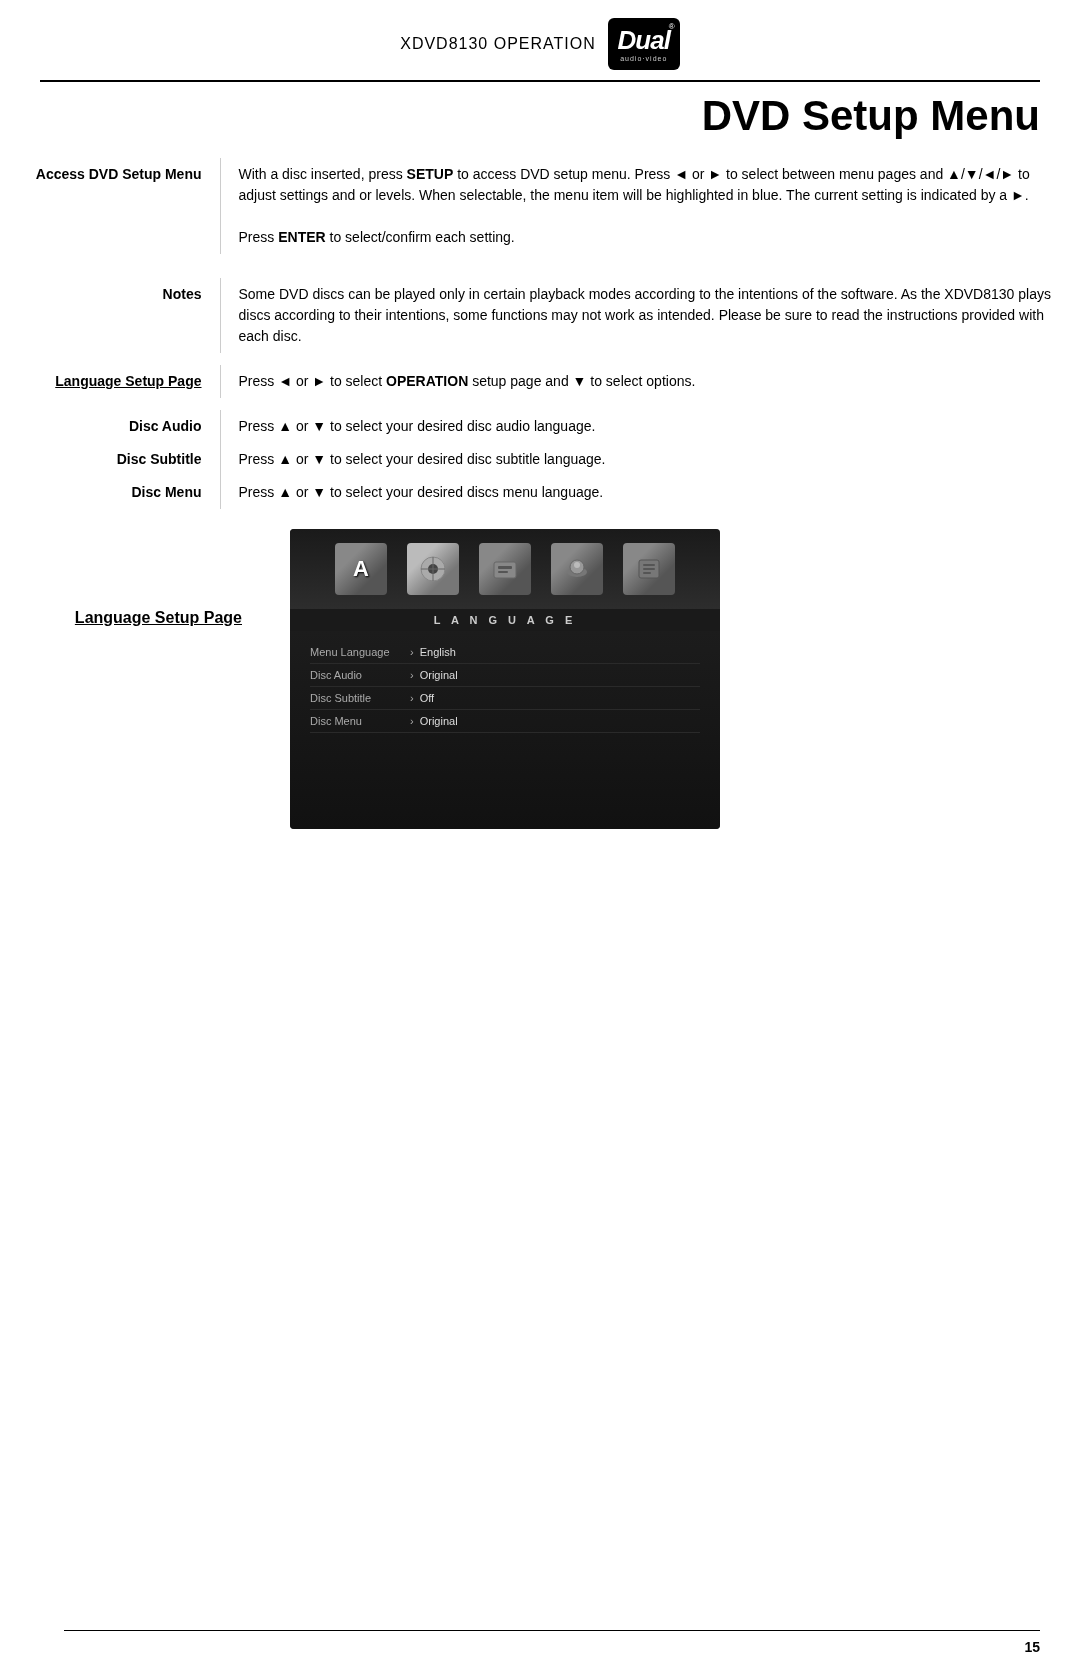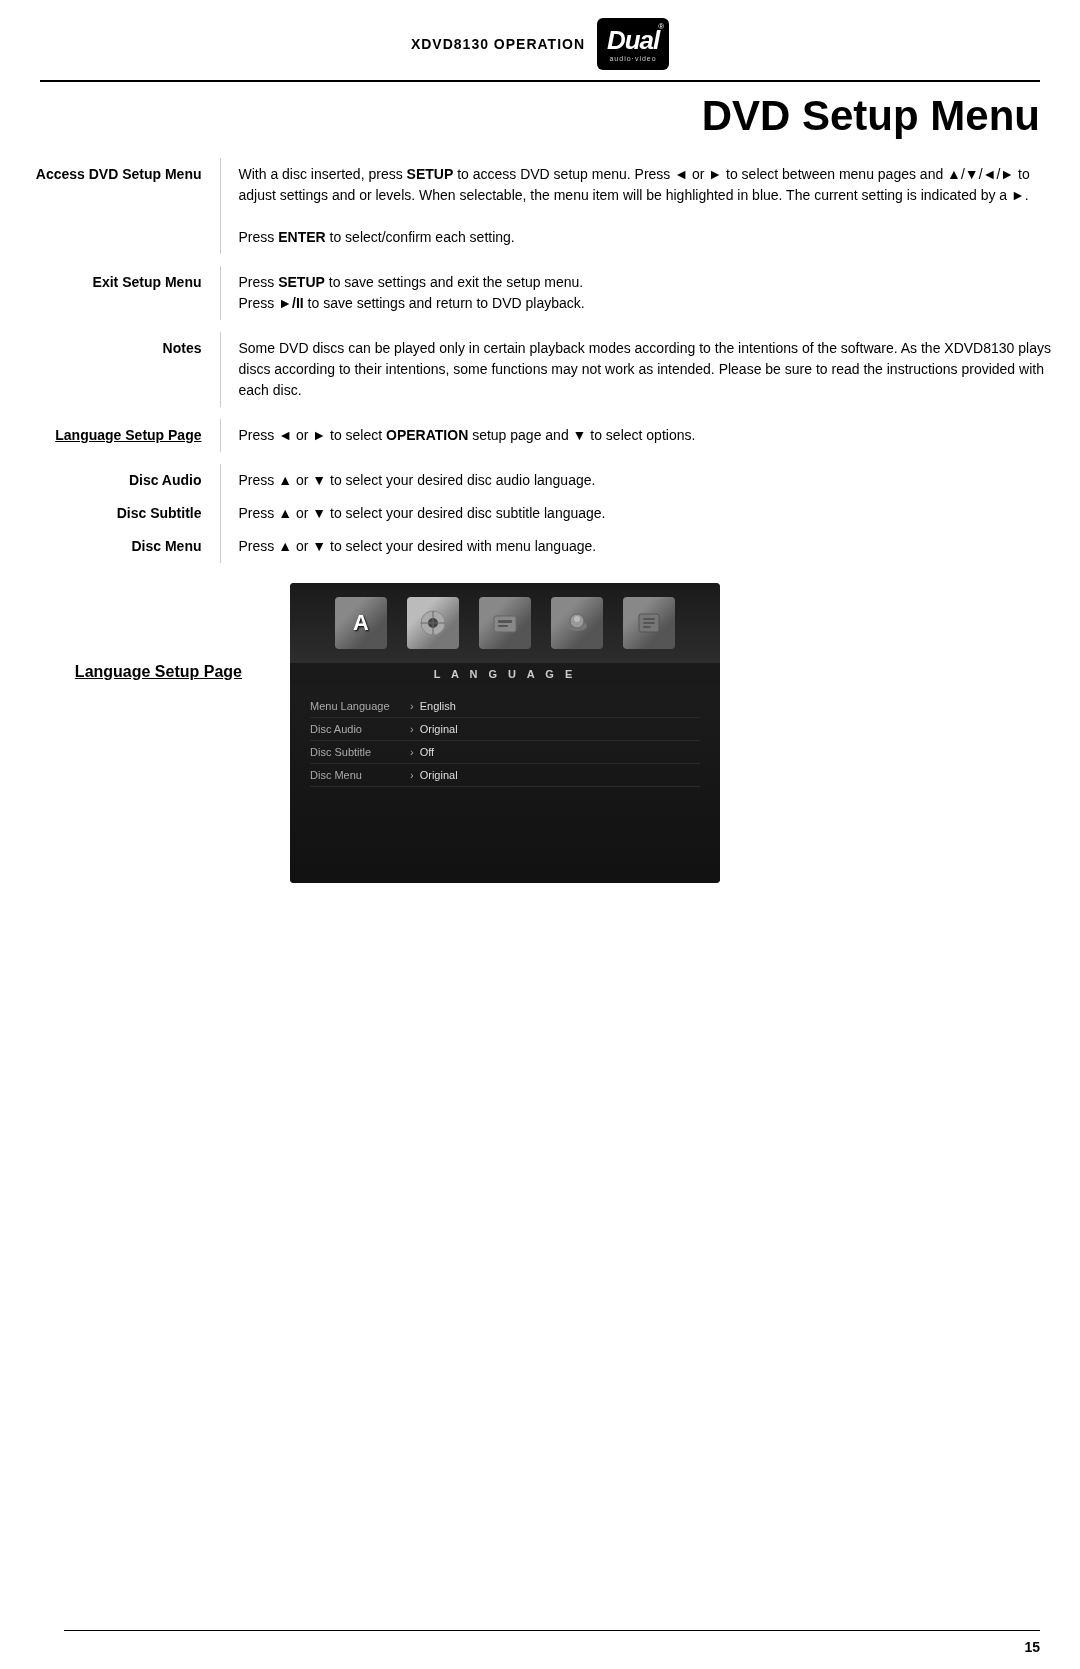--- a/index.html
+++ b/index.html
@@ -215,21 +215,21 @@
       font-weight: bold;
     }
 
     
     strong { font-weight: bold; }
   </style>
 </head>
 <body>
 
 <div class="header">
-  <div style="font-size:14px; font-weight:bold; letter-spacing:1px;">
+  <div style="font-size:16px; font-weight:normal; letter-spacing:1px;">
     <span>XDVD8130</span>
     <span> OPERATION</span>
   </div>
   <div class="dual-logo">
     <span class="dual-logo-reg">®</span>
     <span class="dual-logo-text">Dual</span>
     <span class="dual-logo-sub">audio·video</span>
   </div>
 </div>
 
@@ -246,27 +246,20 @@
       <span>With a disc inserted, press <strong>SETUP</strong> to access DVD setup menu. Press ◄ or ► to select between menu pages and ▲/▼/◄/► to adjust settings and or levels. When selectable, the menu item will be highlighted in blue. The current setting is indicated by a ►.</span>
       <br><br>
       <span>Press <strong>ENTER</strong> to select/confirm each setting.</span>
     </td>
   </tr>
   <tr class="row-spacer">
         <td></td>
         <td></td>
       </tr>
 
-  <tr>
-    <td class="label-cell">Exit Setup Menu</td>
-    <td class="value-cell">
-      <span>Press <strong>SETUP</strong> to save settings and exit the setup menu.</span><br>
-      <span>Press <strong>►/II</strong> to save settings and return to DVD playback.</span>
-    </td>
-  </tr>
   <tr class="row-spacer">
         <td></td>
         <td></td>
       </tr>
 
   <tr>
     <td class="label-cell">Notes</td>
     <td class="value-cell">Some DVD discs can be played only in certain playback modes according to the intentions of the software. As the XDVD8130 plays discs according to their intentions, some functions may not work as intended. Please be sure to read the instructions provided with each disc.</td>
   </tr>
   <tr class="row-spacer">
@@ -296,21 +289,21 @@
   <tr>
     <td class="label-cell">Disc Subtitle</td>
     <td class="value-cell">
       <span>Press ▲ or ▼ to select your desired disc subtitle language.</span>
     </td>
   </tr>
 
   <tr>
     <td class="label-cell">Disc Menu</td>
     <td class="value-cell">
-      <span>Press ▲ or ▼ to select your desired with menu language.</span>
+      <span>Press ▲ or ▼ to select your desired discs menu language.</span>
     </td>
   </tr>
 </tbody>
   </table>
 
 <div class="screenshot-section">
   <div class="screenshot-label-col">
     <div class="screenshot-label">Language Setup Page</div>
   </div>
   <div class="screenshot-img">

